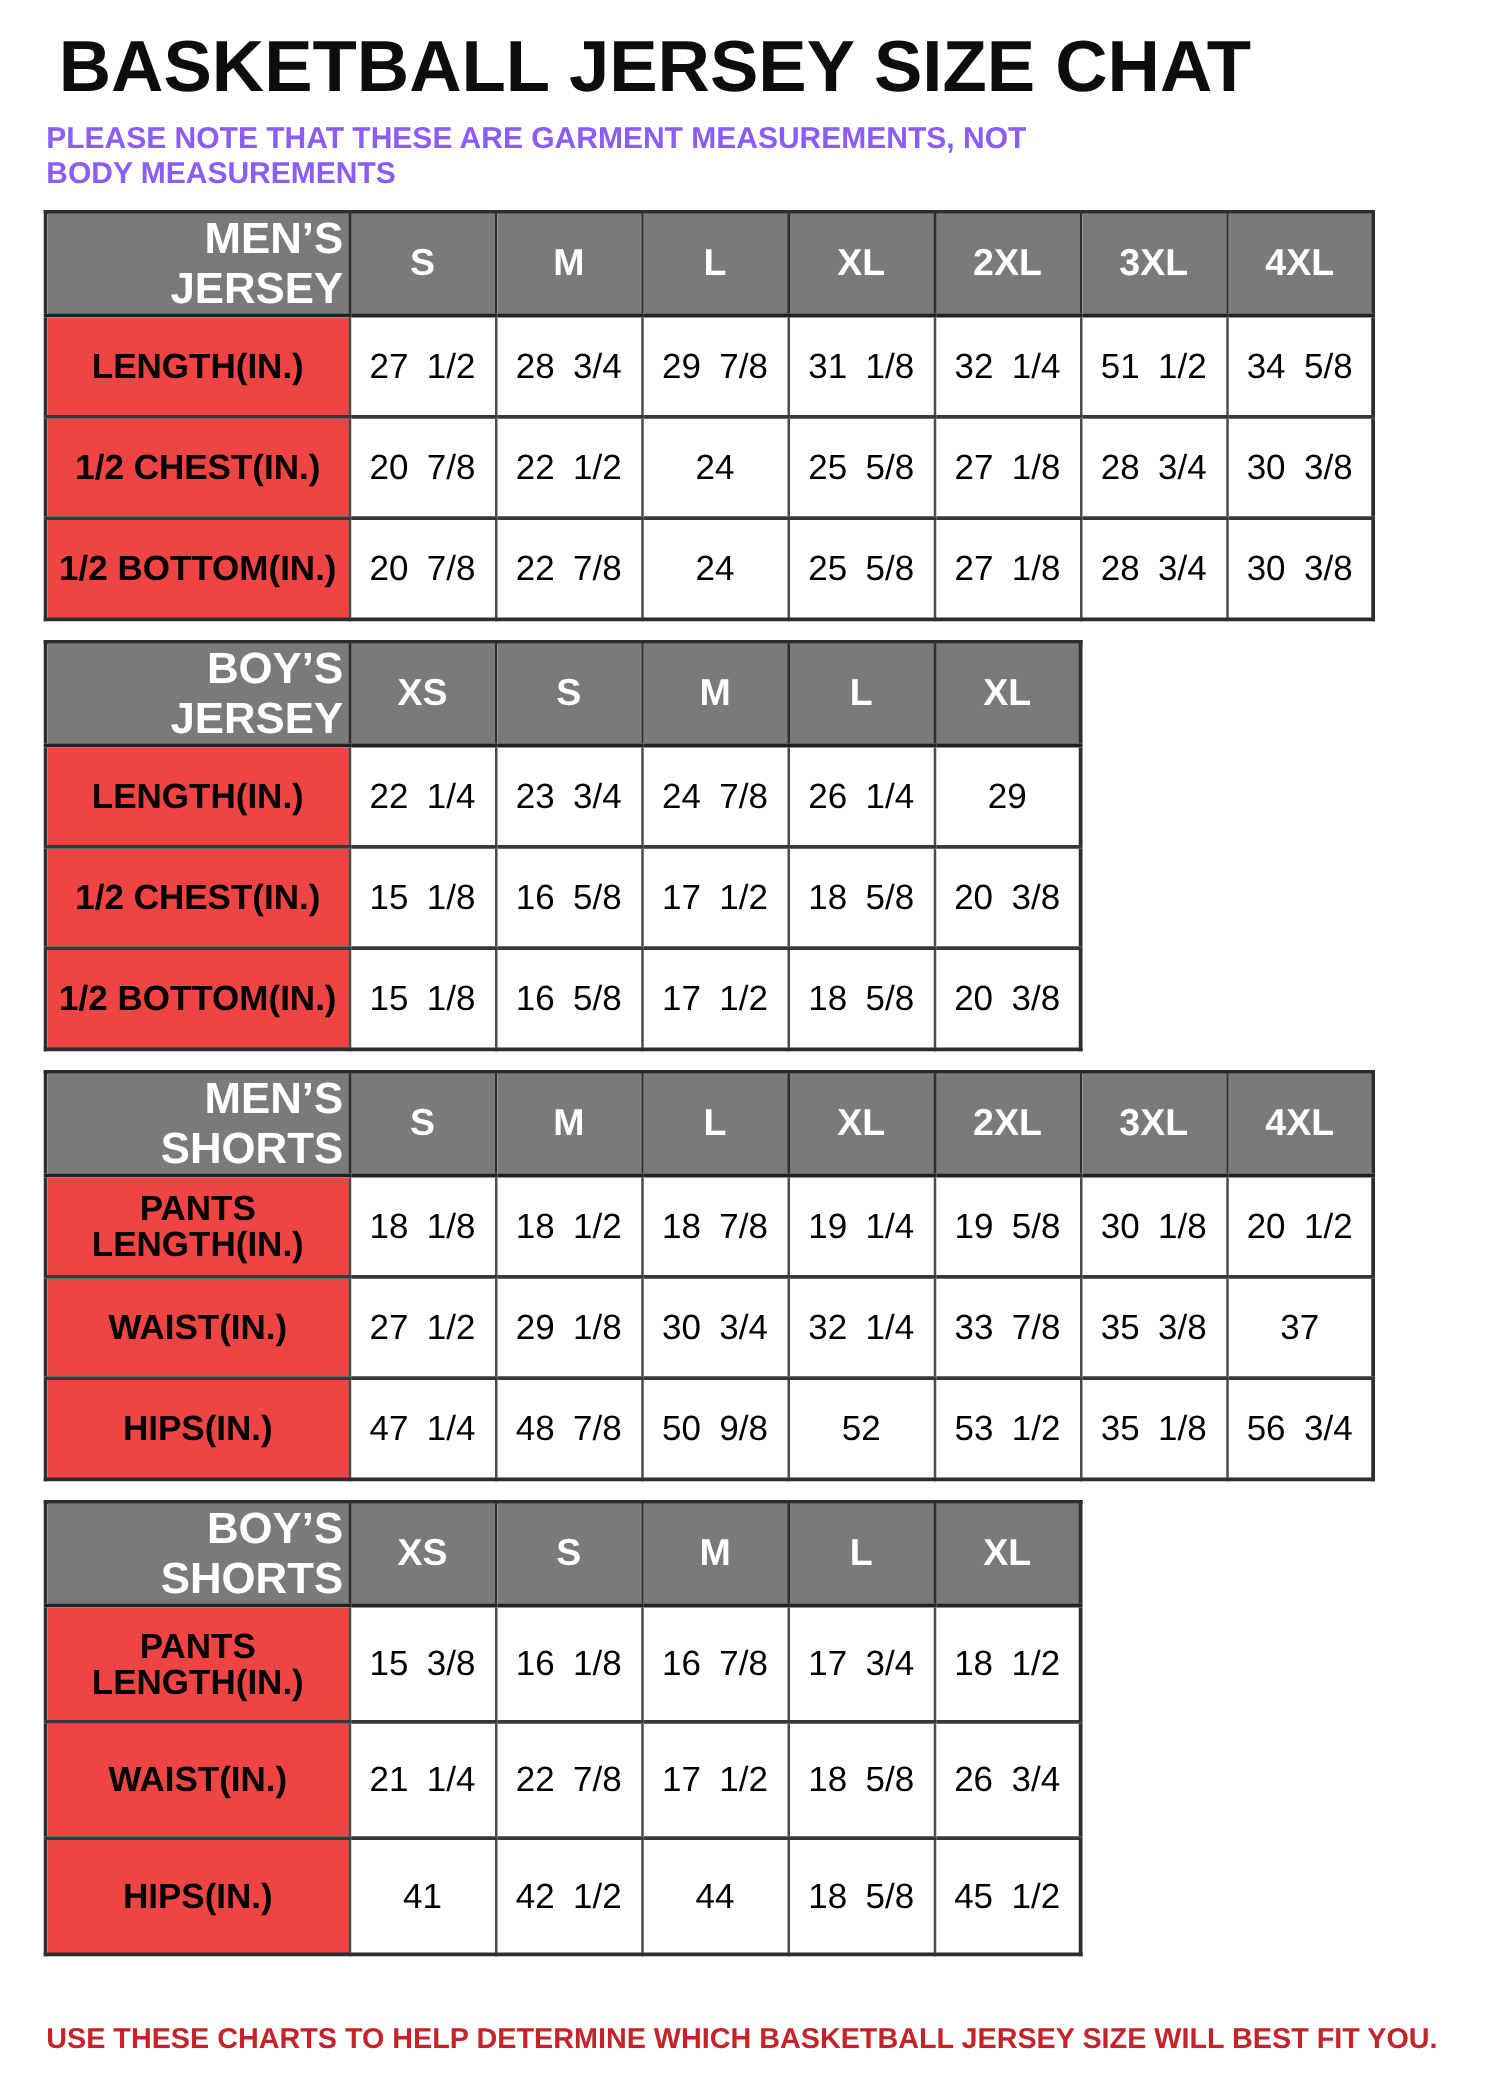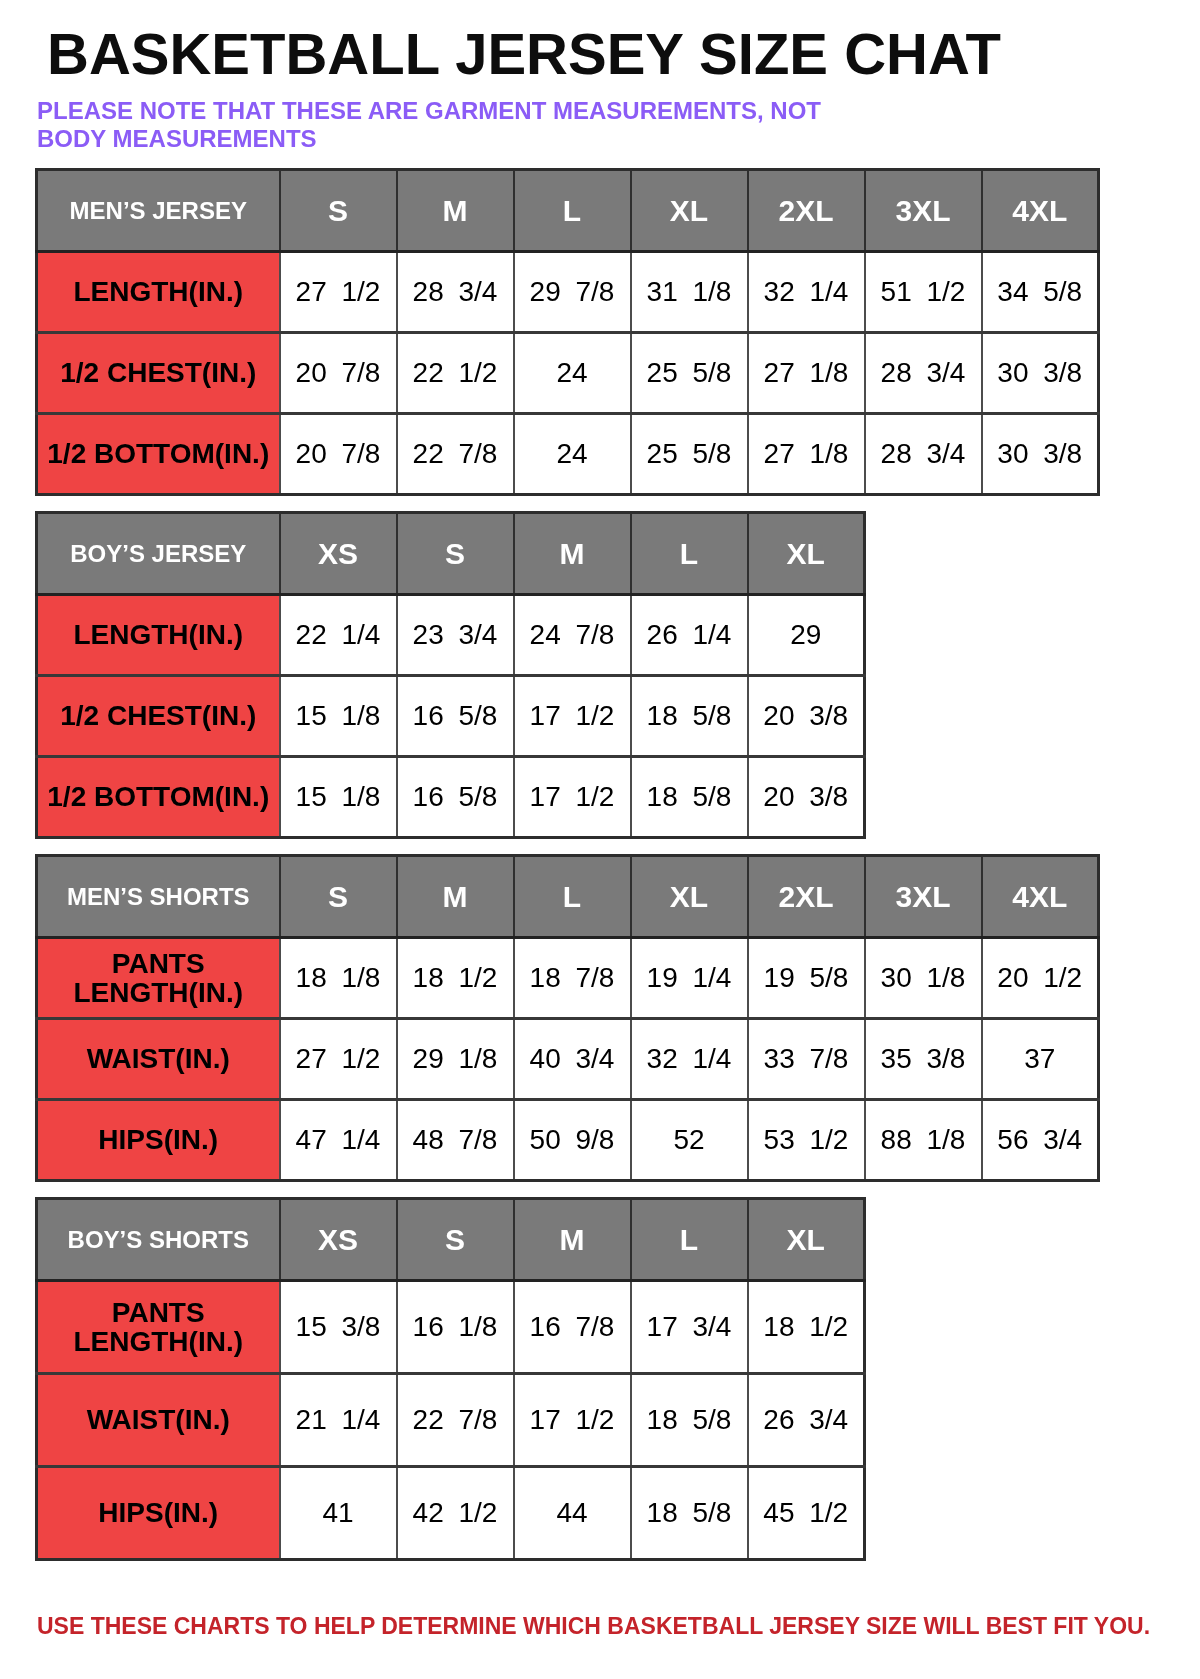--- a/index.html
+++ b/index.html
@@ -47,21 +47,21 @@
   }
   table.size-table thead th {
     background: #7a7a7a;
     color: #ffffff;
     font-size: 30px;
     font-weight: 600;
     height: 82px;
     border: 2px solid #2f2f2f;
     border-bottom: 3px solid #222;
   }
-  table.size-table thead th.corner { font-size: 24px; }
+  table.size-table thead th.corner { font-size: 35px; text-align: right; }
   table.size-table tbody tr { height: 81px; }
   table.t4 tbody tr { height: 93px; }
   table.size-table tbody th.row-label {
     background: #ef4444;
     color: #000;
     font-size: 28px;
     font-weight: 700;
     border: 2px solid #4c4c4c;
     border-top: 3px solid #383838;
     line-height: 1.05;
@@ -224,34 +224,34 @@
             <td>18 7/8</td>
             <td>19 1/4</td>
             <td>19 5/8</td>
             <td>30 1/8</td>
             <td>20 1/2</td>
           </tr>
           <tr>
             <th class="row-label">WAIST(IN.)</th>
             <td>27 1/2</td>
             <td>29 1/8</td>
-            <td>40 3/4</td>
+            <td>30 3/4</td>
             <td>32 1/4</td>
             <td>33 7/8</td>
             <td>35 3/8</td>
             <td>37</td>
           </tr>
           <tr>
             <th class="row-label">HIPS(IN.)</th>
             <td>47 1/4</td>
             <td>48 7/8</td>
             <td>50 9/8</td>
             <td>52</td>
             <td>53 1/2</td>
-            <td>88 1/8</td>
+            <td>35 1/8</td>
             <td>56 3/4</td>
           </tr>
         </tbody>
       </table>
       <table class="size-table t4">
         <colgroup>
           <col style="width: 243px;">
           <col style="width: 117px;">
           <col style="width: 117px;">
           <col style="width: 117px;">

